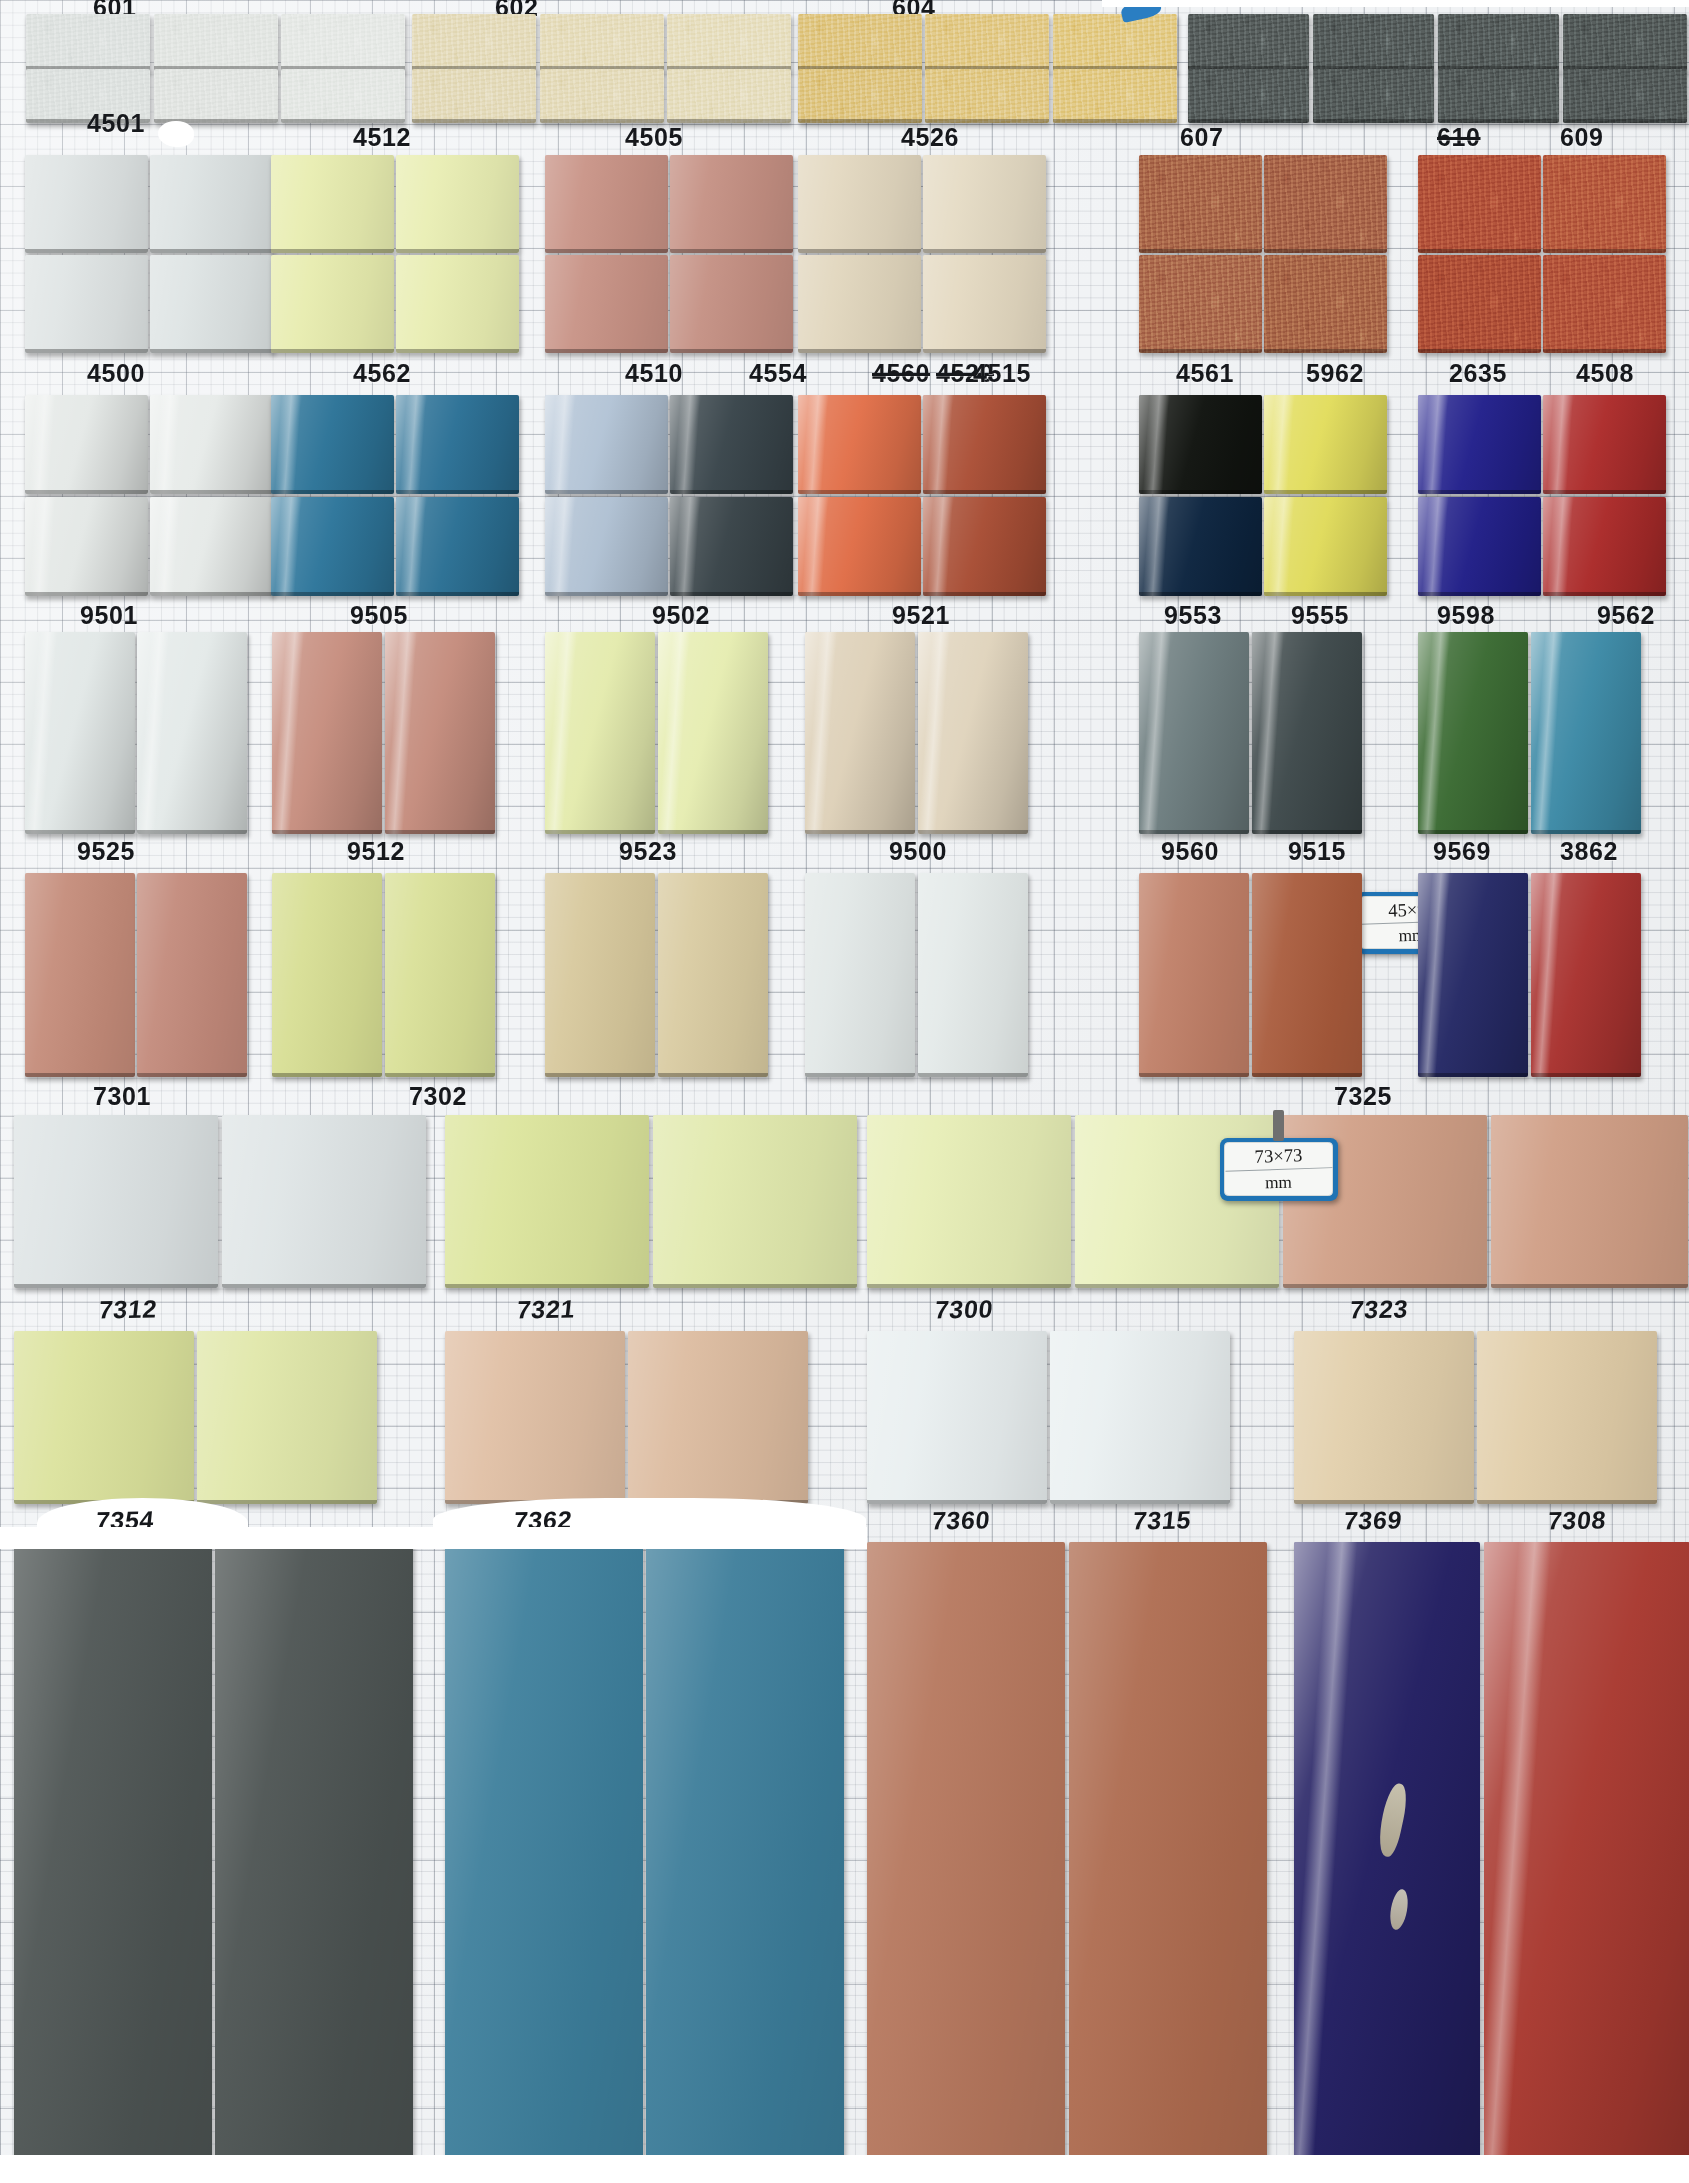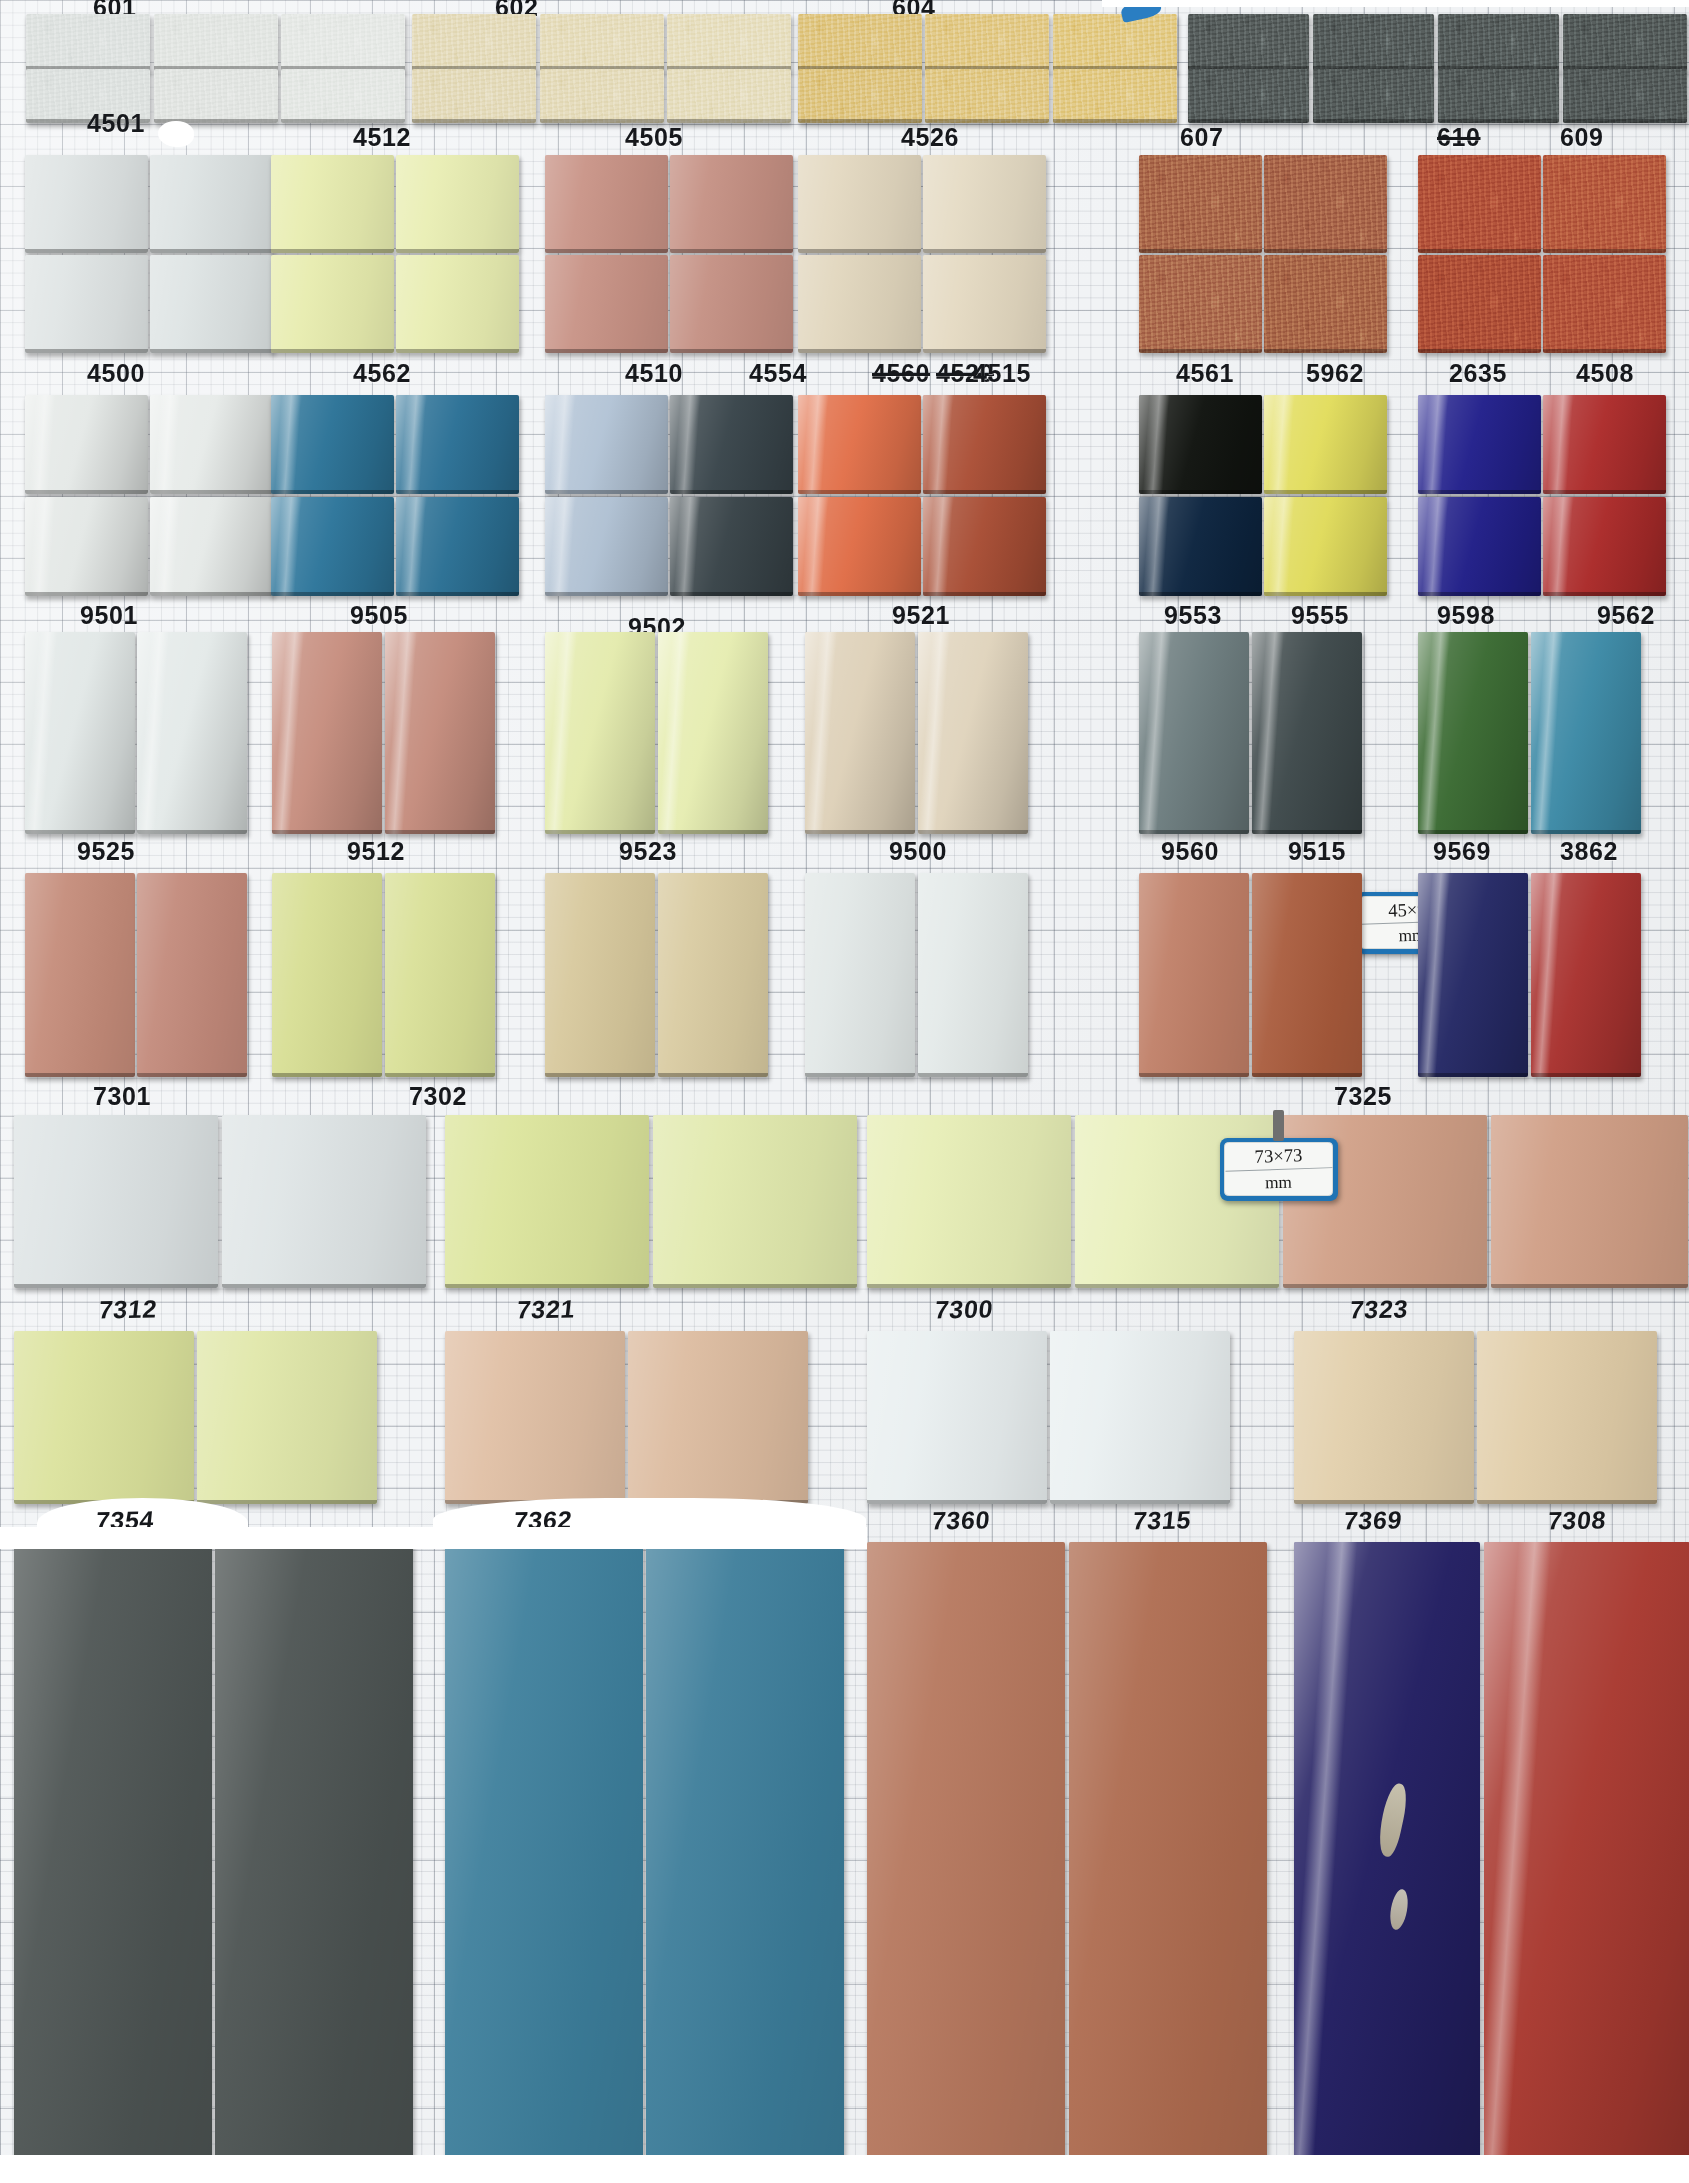--- a/index.html
+++ b/index.html
@@ -482,21 +482,21 @@
       <div class="face" style="background:#211f88"></div>
       <div class="edge"></div>
     </div>
   <div class="tile gloss" style="left:1543px;top:497px;width:123px;height:99px;">
       <div class="face" style="background:#ab2b2a"></div>
       <div class="edge"></div>
     </div>
 
   <div class="lbl" style="left:80px;top:601px;">9501</div>
   <div class="lbl" style="left:350px;top:601px;text-align:center;">9505</div>
-  <div class="lbl" style="left:628px;top:601px;margin-top:12px;">9502</div>
+  <div class="lbl" style="left:652px;top:601px;">9502</div>
   <div class="lbl" style="left:892px;top:601px;">9521</div>
   <div class="lbl" style="left:1164px;top:601px;">9553</div>
   <div class="lbl" style="left:1291px;top:601px;">9555</div>
   <div class="lbl" style="left:1437px;top:601px;">9598</div>
   <div class="lbl" style="left:1563px;top:601px;padding-left:34px;">9562</div>
 
   <div class="tile gloss" style="left:25px;top:632px;width:110px;height:202px;">
       <div class="face" style="background:#e2e8e7"></div>
       <div class="edge"></div>
     </div>

